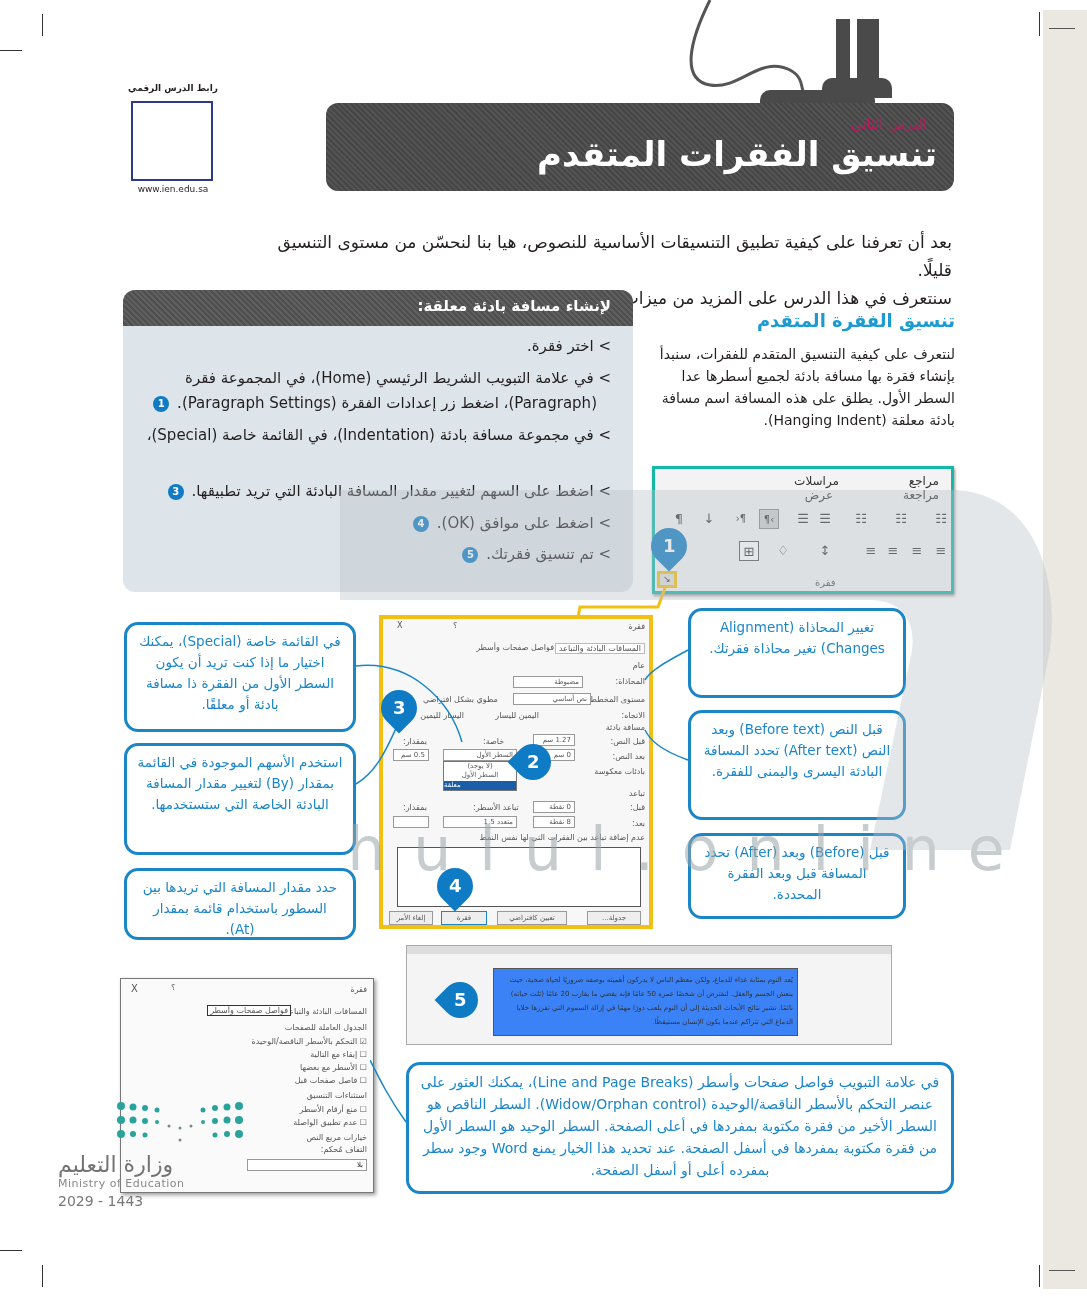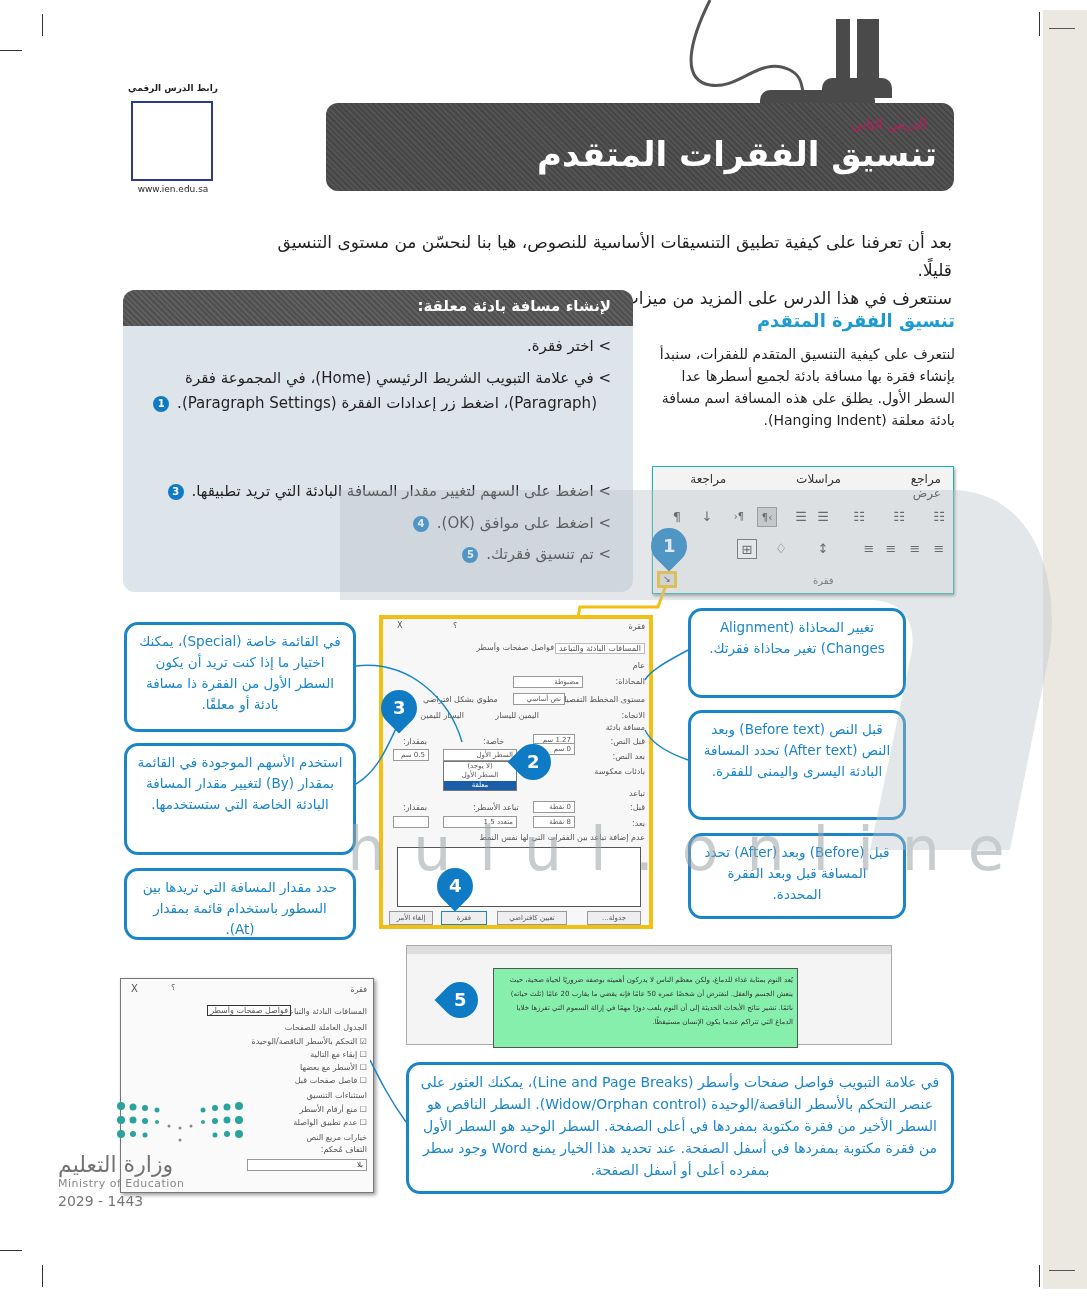--- a/index.html
+++ b/index.html
@@ -30,45 +30,45 @@
   #proc-head{left:0;top:0;width:510px;height:36px;background:#555;
     background-image:repeating-linear-gradient(45deg,rgba(255,255,255,.06) 0 2px,rgba(0,0,0,.07) 2px 4px)}
   #proc-title{right:22px;top:7px;color:#fff;font-size:15px;font-weight:bold}
   .step{position:absolute;right:22px;font-size:15px;line-height:25px}
   .num{display:inline-block;width:16px;height:16px;border-radius:50%;background:#0e7bc4;color:#fff;
     font-size:10px;font-weight:bold;text-align:center;line-height:16px;vertical-align:middle;margin:0 3px}
   
   #sec-title{right:132px;top:310px;color:#1b9bd1;font-size:18px;font-weight:bold}
   #sec-body{right:132px;top:343px;width:300px;font-size:14px;line-height:22px}
   
-  #ribbon{left:652px;top:466px;width:302px;height:128px;background:#f3f3f3;border:1px solid #14b8a6;box-shadow:1px 2px 3px #999}
+  #ribbon{left:652px;top:466px;width:302px;height:128px;background:#f3f3f3;border:3px solid #14b8a6;box-shadow:1px 2px 3px #999}
   #ribbon .tabs{position:absolute;top:5px;right:12px;font-size:12px;direction:rtl;word-spacing:30px;color:#333}
   #ribbon .tab{margin-left:36px}
   .rb-btn{position:absolute;font-size:13px;color:#333;width:20px;height:20px;text-align:center;line-height:20px}
   #ribbon .grp{position:absolute;top:108px;left:160px;font-size:10px;color:#555}
   #launcher{left:657px;top:571px;width:20px;height:17px;border:3px solid #f2c012;background:#ddd;font-size:9px;text-align:center;line-height:11px}
   
   .pin{position:absolute;width:36px;height:36px;border-radius:50% 50% 50% 0;background:#0e7bc4;color:#fff;
     font-size:18px;font-weight:bold;text-align:center;line-height:36px}
   .pin span{display:inline-block}
   
   .callout{position:absolute;border:3px solid #1a86c8;border-radius:14px;background:#fff;color:#1a86c8;
     font-size:13.5px;line-height:21px;text-align:center;direction:rtl;padding:6px 10px}
   
   #dialog{left:379px;top:615px;width:274px;height:314px;border:4px solid #f2c012;background:#f7f7f7;font-size:8px;color:#555;direction:rtl}
   .dlg-txt{position:absolute;font-size:8px;color:#555;white-space:nowrap}
   .dlg-field{position:absolute;height:12px;border:1px solid #999;background:#fff;font-size:7px;line-height:10px;padding:0 3px}
   .dlg-btn{position:absolute;height:14px;border:1px solid #999;background:#eee;font-size:7px;text-align:center;line-height:12px}
   #dlg-preview{left:14px;top:228px;width:244px;height:60px;border:1px solid #555;background:#fff}
   #dd-list{left:60px;top:124px;width:74px;height:30px;border:1px solid #777;background:#fff}
-  #dd-sel{position:absolute;left:0;bottom:0;width:100%;height:9px;background:#1b5ea8;color:#fff;font-size:7px;line-height:9px;text-align:center}
+  #dd-sel{position:absolute;left:0;bottom:0;width:100%;height:9px;background:#1b5ea8;color:#fff;font-size:7px;line-height:9px;text-align:left}
   
   #doc-prev{left:406px;top:945px;width:486px;height:100px;background:#f4f4f4;border:1px solid #aaa}
   #doc-ruler{left:0;top:0;width:100%;height:8px;background:#ddd}
-  #doc-para{left:86px;top:22px;width:305px;height:80px;background:#86efac;border:1px solid #555;font-size:7px;line-height:14px;padding:4px;color:#333;direction:rtl}
+  #doc-para{left:86px;top:22px;width:305px;height:68px;background:#3b82f6;border:1px solid #555;font-size:7px;line-height:14px;padding:4px;color:#333;direction:rtl}
   
   #dialog2{left:120px;top:978px;width:254px;height:215px;background:#fafafa;border:1px solid #777;box-shadow:2px 2px 4px #999;direction:rtl}
   
   #logo-dots{left:115px;top:1098px;width:130px;height:46px}
   #min-ar{left:58px;top:1152px;font-size:22px;color:#737373}
   #min-en{left:58px;top:1177px;font-size:11px;color:#888;letter-spacing:.5px}
   #min-year{left:58px;top:1193px;font-size:14px;color:#777}
   
   #wm{left:270px;top:430px;width:800px;height:480px;pointer-events:none;opacity:.55}
 </style>
@@ -106,20 +106,21 @@
   <div>بعد أن تعرفنا على كيفية تطبيق التنسيقات الأساسية للنصوص، هيا بنا لنحسّن من مستوى التنسيق قليلًا.</div>
   <div>سنتعرف في هذا الدرس على المزيد من ميزات التنسيق المتقدم للفقرات والنص.</div>
 </div>
 
 <div id="proc-box" class="abs">
   <div id="proc-head" class="abs"></div>
   <div id="proc-title" class="abs rtl">لإنشاء مسافة بادئة معلقة:</div>
   <div class="step rtl" style="top:44px"><span>&gt; اختر فقرة.</span></div>
   <div class="step rtl" style="top:76px"><span>&gt; في علامة التبويب الشريط الرئيسي (Home)، في المجموعة فقرة</span></div>
   <div class="step rtl" style="top:101px;right:36px"><span>(Paragraph)، اضغط زر إعدادات الفقرة (Paragraph Settings).</span> <span class="num">1</span></div>
+  <div class="step rtl" style="top:133px"><span>&gt; في مجموعة مسافة بادئة (Indentation)، في القائمة خاصة (Special)،</span></div>
   <div class="step rtl" style="top:189px"><span>&gt; اضغط على السهم لتغيير مقدار المسافة البادئة التي تريد تطبيقها.</span> <span class="num">3</span></div>
   <div class="step rtl" style="top:221px"><span>&gt; اضغط على موافق (OK).</span> <span class="num">4</span></div>
   <div class="step rtl" style="top:252px"><span>&gt; تم تنسيق فقرتك.</span> <span class="num">5</span></div>
 </div>
 
 <div id="sec-title" class="abs rtl">تنسيق الفقرة المتقدم</div>
 <div id="sec-body" class="abs rtl">لنتعرف على كيفية التنسيق المتقدم للفقرات، سنبدأ بإنشاء فقرة بها مسافة بادئة لجميع أسطرها عدا السطر الأول. يطلق على هذه المسافة اسم مسافة بادئة معلقة (Hanging Indent).</div>
 
 <div id="ribbon" class="abs">
   <div class="tabs">
@@ -154,30 +155,30 @@
 <div id="dialog" class="abs">
   <div class="dlg-txt" style="right:4px;top:3px">فقرة</div>
   <div class="dlg-txt" style="left:70px;top:2px">؟</div>
   <div class="dlg-txt" style="left:14px;top:2px">X</div>
   <div class="dlg-txt" style="right:4px;top:24px;background:#fff;border:1px solid #bbb;padding:0 3px">المسافات البادئة والتباعد</div>
   <div class="dlg-txt" style="right:95px;top:24px">فواصل صفحات وأسطر</div>
   <div class="dlg-txt" style="right:4px;top:42px">عام</div>
   <div class="dlg-txt" style="right:4px;top:58px">المحاذاة:</div>
   <div class="dlg-field" style="left:130px;top:57px;width:70px">مضبوطة</div>
   <div class="dlg-txt" style="right:4px;top:76px">مستوى المخطط التفصيلي:</div>
-  <div class="dlg-field" style="left:130px;top:74px;width:52px">نص أساسي</div>
+  <div class="dlg-field" style="left:130px;top:74px;width:78px">نص أساسي</div>
   <div class="dlg-txt" style="left:40px;top:76px">مطوي بشكل افتراضي</div>
   <div class="dlg-txt" style="right:4px;top:92px">الاتجاه:</div>
   <div class="dlg-txt" style="right:110px;top:92px">اليمين لليسار</div>
   <div class="dlg-txt" style="right:185px;top:92px">اليسار لليمين</div>
   <div class="dlg-txt" style="right:4px;top:104px">مسافة بادئة</div>
   <div class="dlg-txt" style="right:4px;top:118px">قبل النص:</div>
   <div class="dlg-field" style="left:150px;top:115px;width:42px">1.27 سم</div>
   <div class="dlg-txt" style="right:4px;top:133px">بعد النص:</div>
-  <div class="dlg-field" style="left:150px;top:124px;width:42px">0 سم</div>
+  <div class="dlg-field" style="left:150px;top:130px;width:42px">0 سم</div>
   <div class="dlg-txt" style="left:100px;top:118px">خاصة:</div>
   <div class="dlg-field" style="left:60px;top:130px;width:74px">السطر الأول</div>
   <div class="dlg-txt" style="left:20px;top:118px">بمقدار:</div>
   <div class="dlg-field" style="left:10px;top:130px;width:36px">0.5 سم</div>
   <div id="dd-list" class="abs" style="top:142px">
     <div style="font-size:7px;text-align:center;line-height:9px">(لا يوجد)</div>
     <div style="font-size:7px;text-align:center;line-height:9px">السطر الأول</div>
     <div id="dd-sel">معلقة</div>
   </div>
   <div class="dlg-txt" style="right:4px;top:148px">بادئات معكوسة</div>

